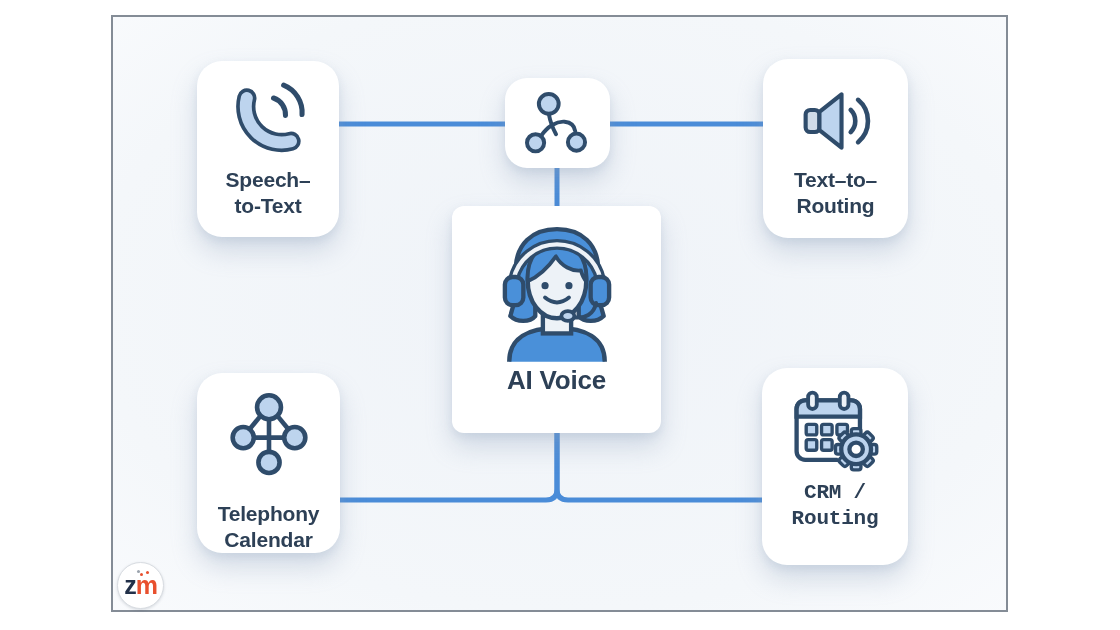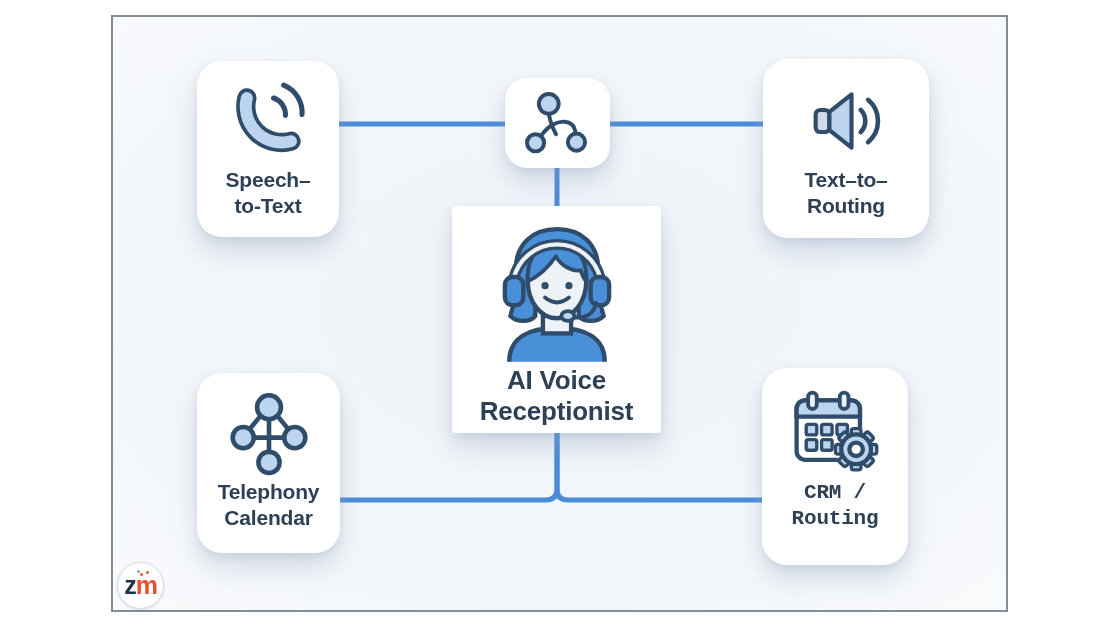--- a/index.html
+++ b/index.html
@@ -32,23 +32,23 @@
     box-shadow:0 14px 26px rgba(141,160,188,.32), 0 4px 9px rgba(141,160,188,.18);
     display:flex;flex-direction:column;align-items:center;justify-content:flex-start;
   }
   .card .label{
     text-align:center;color:var(--label-text);
     font-size:21px;line-height:26px;font-weight:600;letter-spacing:-.2px;
   }
   .card .label span{display:block;}
   .card-stt{left:197px;top:61px;width:142px;height:176px;padding-top:14px;}
   .card-hub{left:505px;top:78px;width:105px;height:90px;border-radius:22px;justify-content:center;}
-  .card-tts{left:763px;top:59px;width:166px;height:179px;padding-top:16px;}
-  .card-center{left:452px;top:206px;width:209px;height:227px;border-radius:4px;padding-top:10px;}
-  .card-routing{left:197px;top:373px;width:143px;height:180px;padding-top:14px;}
+  .card-tts{left:763px;top:59px;width:145px;height:179px;padding-top:16px;}
+  .card-center{left:452px;top:206px;width:209px;height:227px;border-radius:12px;padding-top:10px;}
+  .card-routing{left:197px;top:373px;width:143px;height:180px;padding-top:14px;justify-content:space-between;}
   .card-crm{left:762px;top:368px;width:146px;height:197px;padding-top:16px;font-family:Liberation Mono, monospace;}
   .card-center .label{font-size:26px;line-height:31px;font-weight:700;margin-top:1px;}
   .icon{display:block;}
   .s-nv{stroke:var(--outline-navy);}
   .s-lb{stroke:var(--icon-fill-light-blue);}
   .nf{fill:none;}
   .f-lb{fill:var(--icon-fill-light-blue);}
   .f-soft{fill:var(--icon-fill-soft);}
   .f-bl{fill:var(--avatar-blue);}
   .f-wh{fill:#ffffff;}
@@ -130,21 +130,20 @@
       <rect class="f-bl s-nv" stroke-width="4" x="22" y="56" width="17" height="26" rx="7"></rect>
       <rect class="f-bl s-nv" stroke-width="4" x="101" y="56" width="17" height="26" rx="7"></rect>
       <circle class="f-nv" cx="59" cy="64" r="3.3"></circle>
       <circle class="f-nv" cx="81" cy="64" r="3.3"></circle>
       <path class="s-nv nf" stroke-width="3.6" stroke-linecap="round" d="M59,75 Q70,84 81,75"></path>
       <path class="s-nv nf" stroke-width="3.6" stroke-linecap="round" d="M106,80 C104,90 96,95 85,93"></path>
       <ellipse class="f-lb s-nv" stroke-width="3.5" cx="80" cy="92" rx="6" ry="4.5"></ellipse>
     </svg>
     <div class="label">
       <span>AI Voice</span>
-      <span>Receptionist</span>
     </div>
   </div>
 
   <div class="card card-routing">
     <svg class="icon" width="92" height="92" viewBox="0 0 100 100">
       <path class="s-nv nf" stroke-width="5" d="M50,32 V72"></path>
       <path class="s-nv nf" stroke-width="5" d="M42,30 L28,47"></path>
       <path class="s-nv nf" stroke-width="5" d="M58,30 L72,47"></path>
       <path class="s-nv nf" stroke-width="5" d="M30,55 H70"></path>
       <circle class="f-lb s-nv" stroke-width="5" cx="50" cy="22" r="13"></circle>

